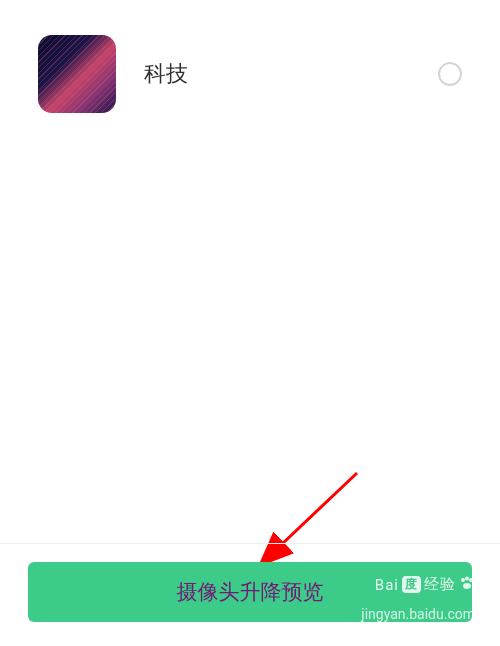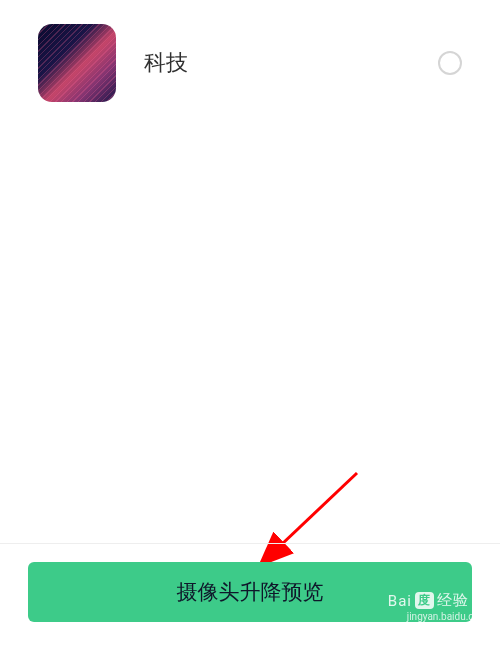--- a/index.html
+++ b/index.html
@@ -6,20 +6,21 @@
     body {
       width: 500px;
       height: 646px;
       background: #ffffff;
       font-family: -apple-system, BlinkMacSystemFont, "Segoe UI", Roboto, sans-serif;
       position: relative;
       overflow: hidden;
     }
     .list {
       padding-top: 10px;
+      margin-top: 11px;
     }
     .list-item {
       display: flex;
       align-items: center;
       padding: 14px 38px;
       cursor: pointer;
     }
     .thumbnail {
       width: 78px;
       height: 78px;
@@ -83,34 +84,34 @@
       right: 0;
       border-top: 1px solid #eeeeee;
       padding: 18px 28px 24px;
     }
     .preview-btn {
       width: 100%;
       height: 60px;
       background: #3dcb89;
       border: none;
       border-radius: 6px;
-      color: #0f172a;
+      color: #701a75;
       font-size: 21px;
       cursor: pointer;
       font-family: Liberation Serif, serif;
     }
     .arrow {
       position: absolute;
       left: 252px;
       top: 468px;
       pointer-events: none;
     }
     .watermark {
       position: absolute;
-      right: 12px;
+      right: 25px;
       bottom: 24px;
       color: rgba(255,255,255,0.85);
       text-align: right;
       pointer-events: none;
     }
     .wm-top {
       font-size: 15px;
       letter-spacing: 1px;
       display: flex;
       align-items: center;
@@ -119,23 +120,23 @@
     }
     .wm-top .du {
       background: rgba(255,255,255,0.85);
       color: #3dcb89;
       border-radius: 4px;
       padding: 0 3px;
       font-size: 12px;
       font-weight: bold;
     }
     .wm-sub {
-      font-size: 10px;
+      font-size: 14px;
       opacity: 0.9;
-      margin-top: 1px;
+      margin-top: 12px;
     }
     .paw {
       font-size: 13px;
     }
   </style>
 </head>
 <body>
 
 <div class="list">
 

